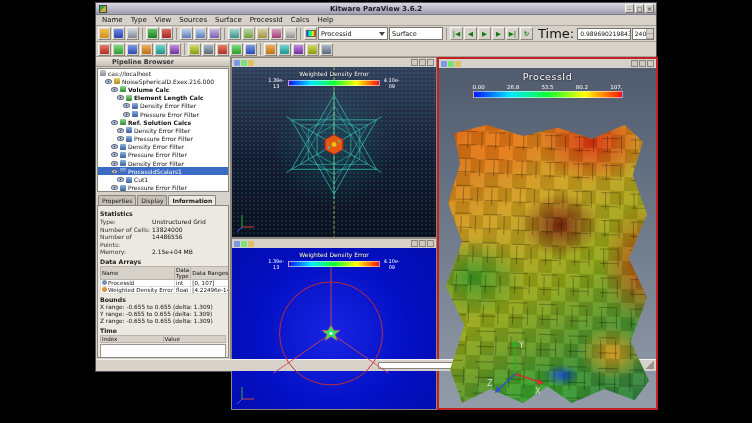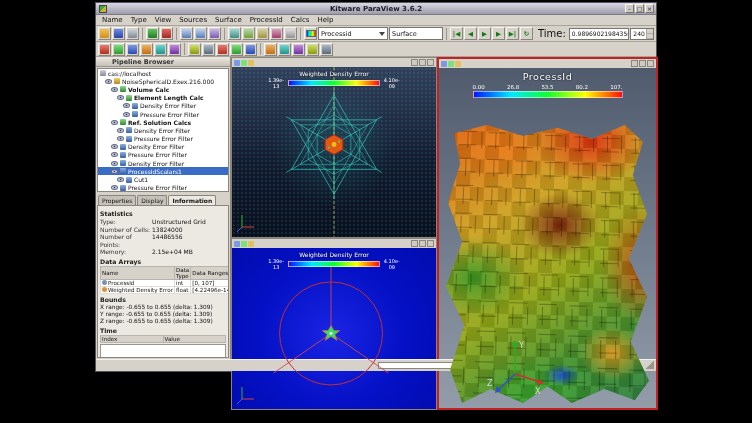--- a/index.html
+++ b/index.html
@@ -41,21 +41,21 @@
   .p1{background:linear-gradient(#e87a6a,#b03020);} .p2{background:linear-gradient(#7ae07a,#2f9a2f);}
   .p3{background:linear-gradient(#7a9ae8,#2a4ab0);} .p4{background:linear-gradient(#f0b060,#c07010);}
   .p5{background:linear-gradient(#6ad8d0,#1f938a);} .p6{background:linear-gradient(#c08ae0,#7030a0);}
   .p7{background:linear-gradient(#cfe060,#8a9a10);} .p8{background:linear-gradient(#a8b8c8,#5a6a7a);}
   .combo{height:13px;background:#fff;border:1px solid #7a766e;display:inline-flex;align-items:center;font-size:6.5px;padding:0 2px;gap:2px;flex:0 0 auto;}
   .combo .arrow{width:0;height:0;border-left:3px solid transparent;border-right:3px solid transparent;border-top:4px solid #444;margin-left:auto;}
   .combo-color{width:70px;}
   .combo-rep{width:54px;gap:35px;}
   .rainbow{width:10px;height:7px;background:linear-gradient(90deg,#0018ff,#00e8ff 25%,#10ff30 50%,#ffff00 75%,#ff1000);border:1px solid #666;flex:0 0 auto;}
   .vcr{color:#157a15;font-size:6.5px;font-weight:bold;}
-  .timelbl{font-size:10px;margin:0 2px 0 4px;}
+  .timelbl{font-size:13px;margin:0 2px 0 4px;}
   .field{height:12px;background:#fff;border:1px solid #7a766e;font-size:6px;display:inline-flex;align-items:center;padding:0 2px;overflow:hidden;white-space:nowrap;}
   .f-time{width:62px;}
   .f-frame{width:24px;position:relative;padding-right:8px;}
   .spin{position:absolute;right:0;top:0;bottom:0;width:7px;border-left:1px solid #aaa;display:flex;flex-direction:column;}
   .spin i{flex:1;background:#d6d2ca;border-bottom:1px solid #aaa;}
 
   
   .main{flex:1;display:flex;min-height:0;}
   .leftcol{width:135px;display:flex;flex-direction:column;border-right:1px solid #8a867e;background:#d6d2ca;}
   .ptitle{height:10px;background:linear-gradient(#ece8e0,#c6c2ba);border-bottom:1px solid #9a968e;font-size:6.5px;font-weight:bold;display:flex;align-items:center;padding-left:16px;color:#333;}

